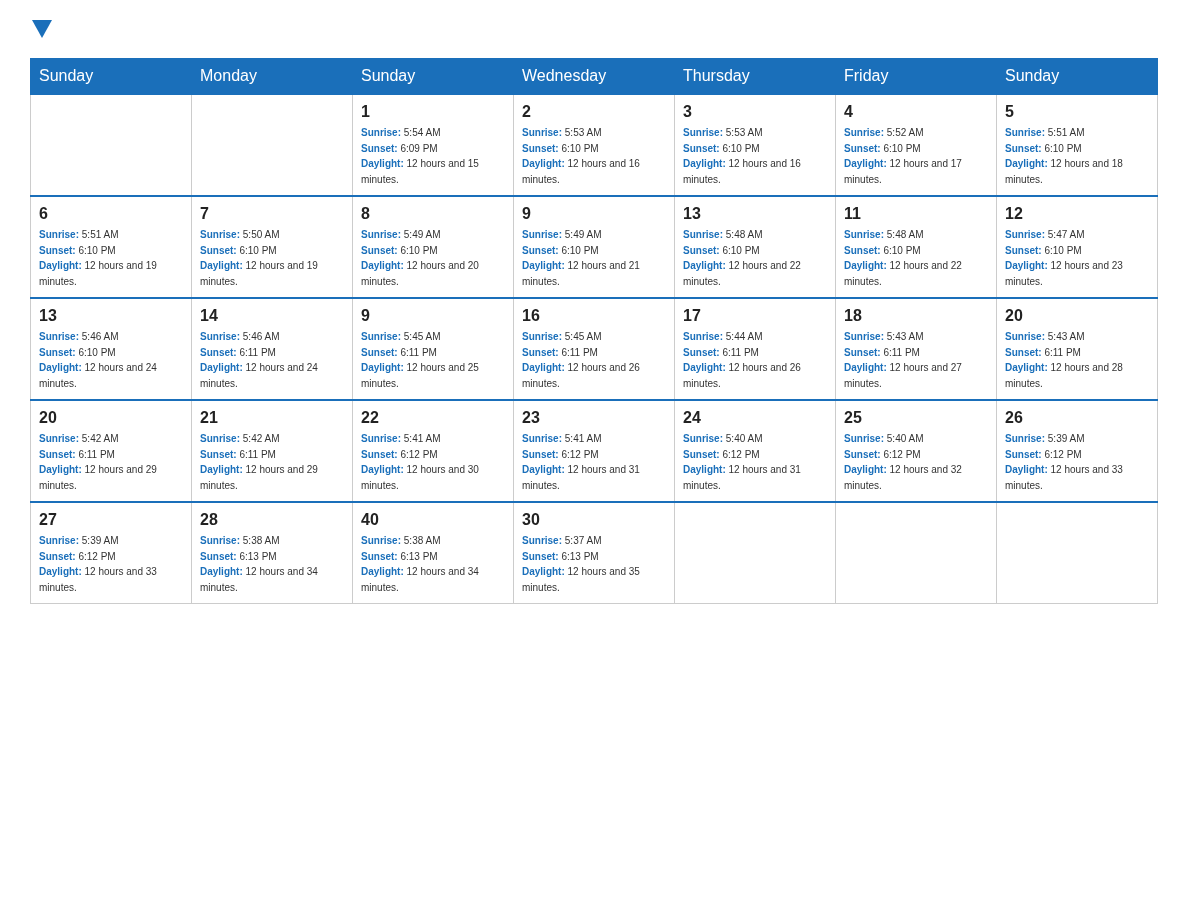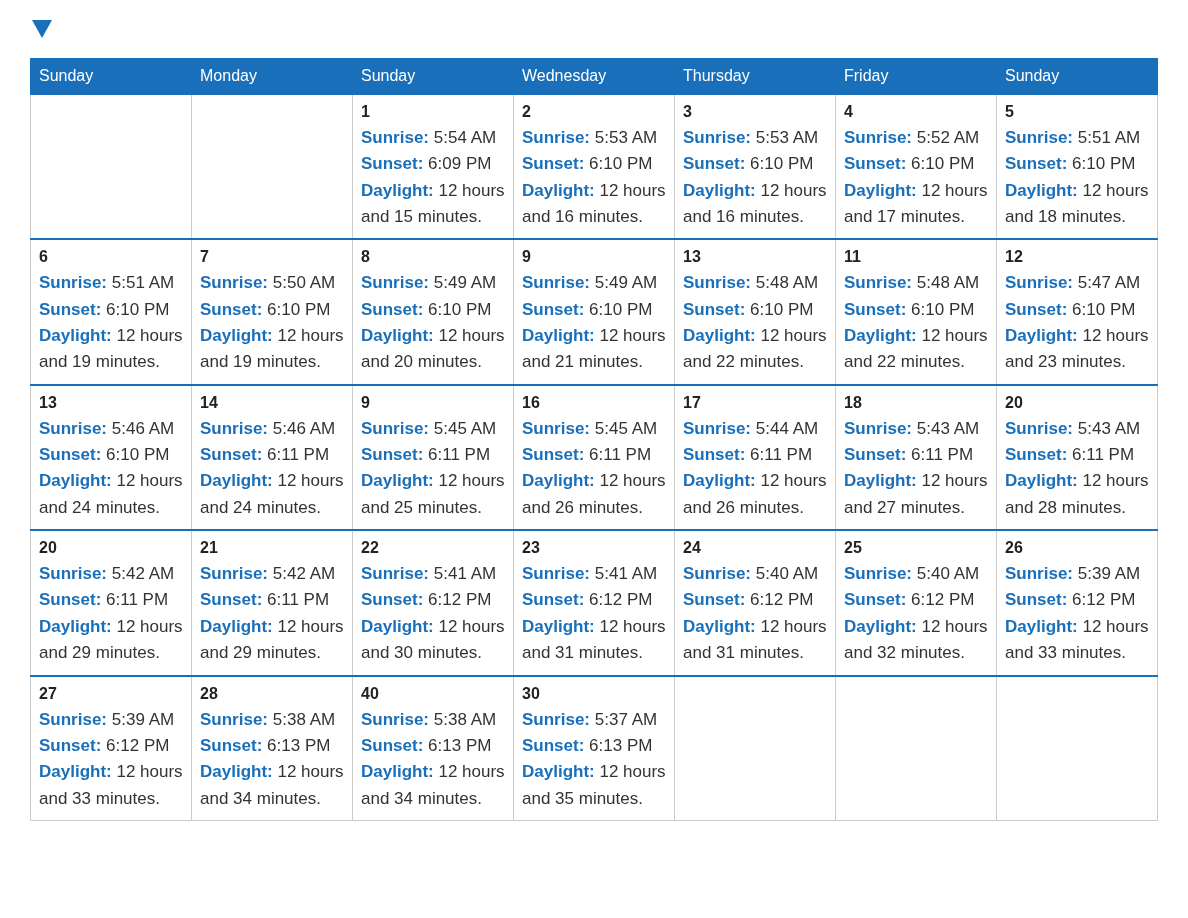--- a/index.html
+++ b/index.html
@@ -75,21 +75,21 @@
       min-height: 100px;
     }
     .day-num {
       font-size: 16px;
       font-weight: bold;
       color: #222;
       display: block;
       margin-bottom: 4px;
     }
     .day-info {
-      font-size: 17px;
+      font-size: 10px;
       color: #333;
       line-height: 1.55;
     }
     .day-info .label {
       color: #1a6fba;
       font-weight: bold;
     }
     tr.week-row td {
       border-top: 2px solid #1a6fba;
     }

